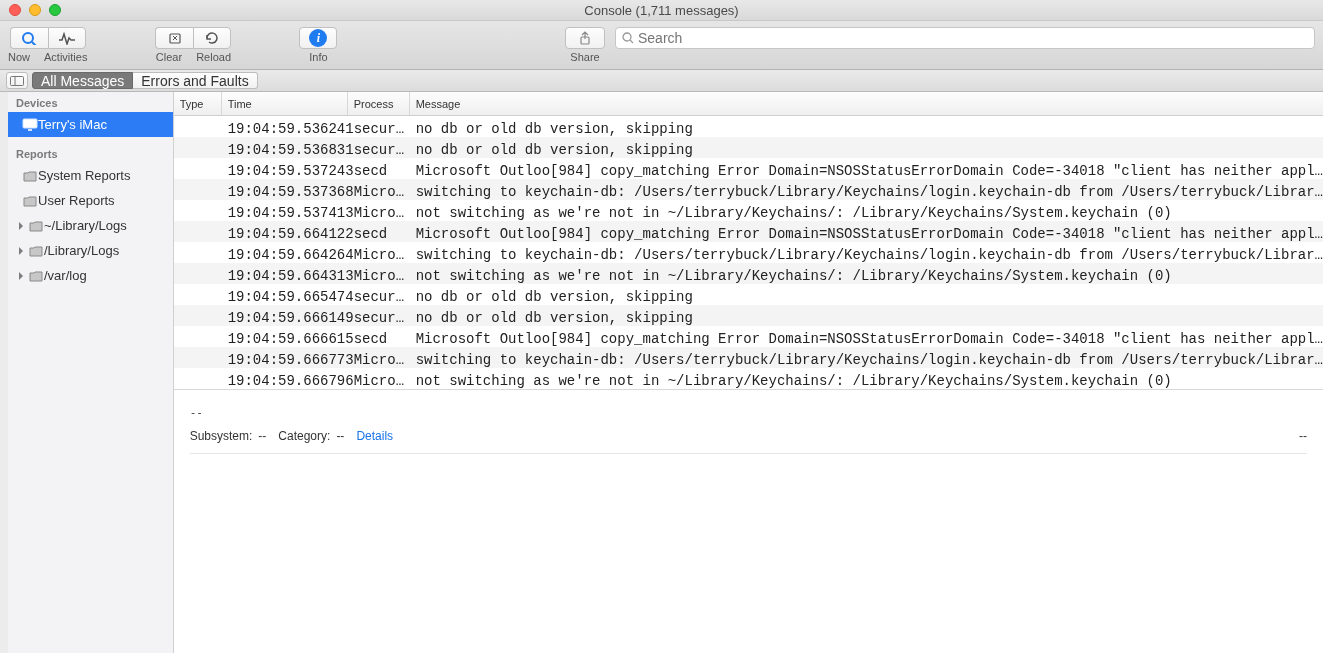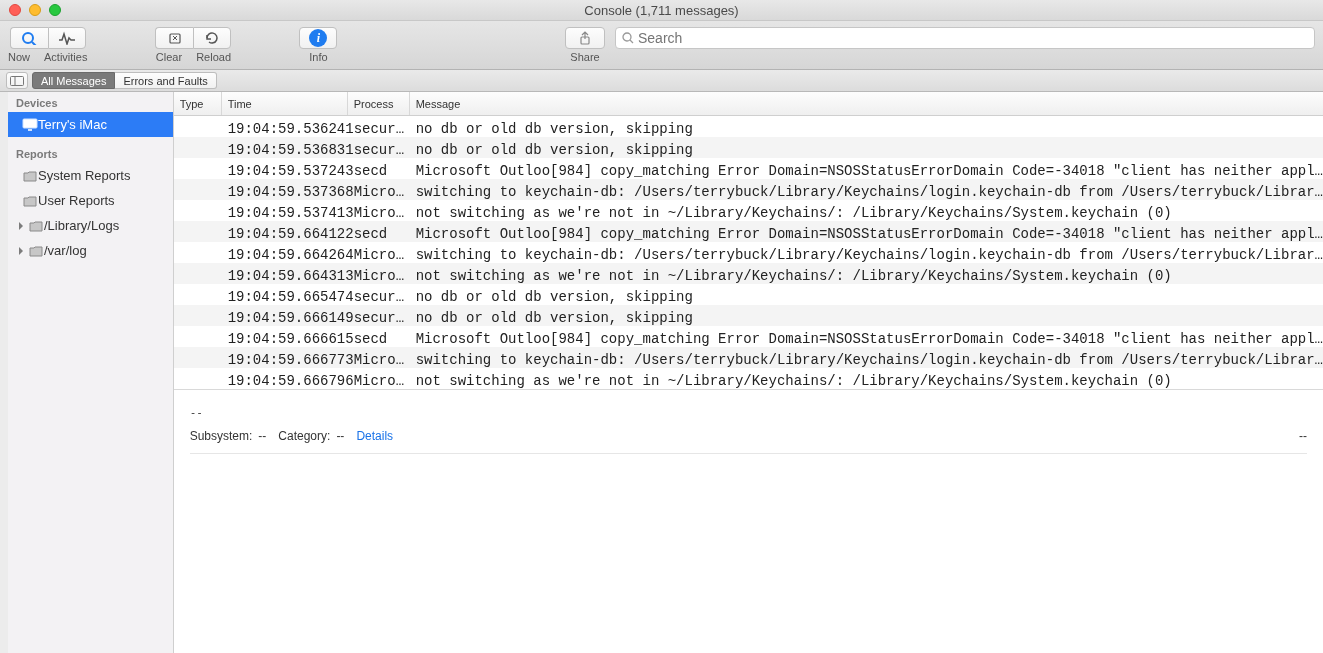--- a/index.html
+++ b/index.html
@@ -70,21 +70,21 @@
 .info-btn { width:18px; height:18px; border-radius:50%; background:#1f7cf0; color:#fff; font-family:Georgia,serif; font-style:italic; font-weight:bold; display:flex;align-items:center;justify-content:center; font-size:12px;}
 
 
 .filterbar {
   height: 22px; background: linear-gradient(#eaeaea,#dcdcdc);
   border-bottom: 1px solid #b8b8b8;
   display:flex; align-items:center; padding-left:6px; gap:4px;
 }
 .sidebar-toggle { width:22px; height:17px; border:1px solid #bdbdbd; border-radius:3px; background:linear-gradient(#fdfdfd,#f1f1f1); display:flex; align-items:center; justify-content:center;}
 .seg { display:flex; }
-.seg .segbtn { height:17px; padding:0 8px; font-size:11px; display:flex; align-items:center; border:1px solid #bdbdbd; background:linear-gradient(#fdfdfd,#f1f1f1); color:#333;}
+.seg .segbtn { height:17px; padding:0 8px; font-size:14px; display:flex; align-items:center; border:1px solid #bdbdbd; background:linear-gradient(#fdfdfd,#f1f1f1); color:#333;}
 .seg .segbtn.sel { background:#7a7a7a; color:#fff; border-color:#6a6a6a;}
 .seg .segbtn:first-child { border-radius:3px 0 0 3px; }
 .seg .segbtn:last-child { border-radius:0 3px 3px 0; border-left:none;}
 
 
 .mainsplit { flex:1; display:flex; overflow:hidden;padding-left:8px; }
 .sidebar {
   width: 330px; background:#f3f2f4; border-right:1px solid #cfcfcf;
   display:flex; flex-direction:column; overflow:auto;
 }
@@ -254,20 +254,33 @@
     </div>
     <div class="sbitem">
       <span class="ic">
         <svg width="14" height="12" viewBox="0 0 14 12">
             <path d="M1 3 h4 l1 -1 h7 v9 h-12 z" fill="#c7c7c7" stroke="#8a8a8a"></path>
           </svg>
       </span>
       <span>User Reports</span>
     </div>
 
+    <div class="sbitem indent">
+      <span class="disclosure">
+        <svg width="8" height="8" viewBox="0 0 8 8">
+            <path d="M2 0 L6 4 L2 8 Z" fill="#7c7c7c"></path>
+          </svg>
+      </span>
+      <span class="ic">
+        <svg width="14" height="12" viewBox="0 0 14 12">
+            <path d="M1 3 h4 l1 -1 h7 v9 h-12 z" fill="#c7c7c7" stroke="#8a8a8a"></path>
+          </svg>
+      </span>
+      <span>~/Library/Logs</span>
+    </div>
     <div class="sbitem indent">
       <span class="disclosure">
         <svg width="8" height="8" viewBox="0 0 8 8">
             <path d="M2 0 L6 4 L2 8 Z" fill="#7c7c7c"></path>
           </svg>
       </span>
       <span class="ic">
         <svg width="14" height="12" viewBox="0 0 14 12">
             <path d="M1 3 h4 l1 -1 h7 v9 h-12 z" fill="#c7c7c7" stroke="#8a8a8a"></path>
           </svg>

